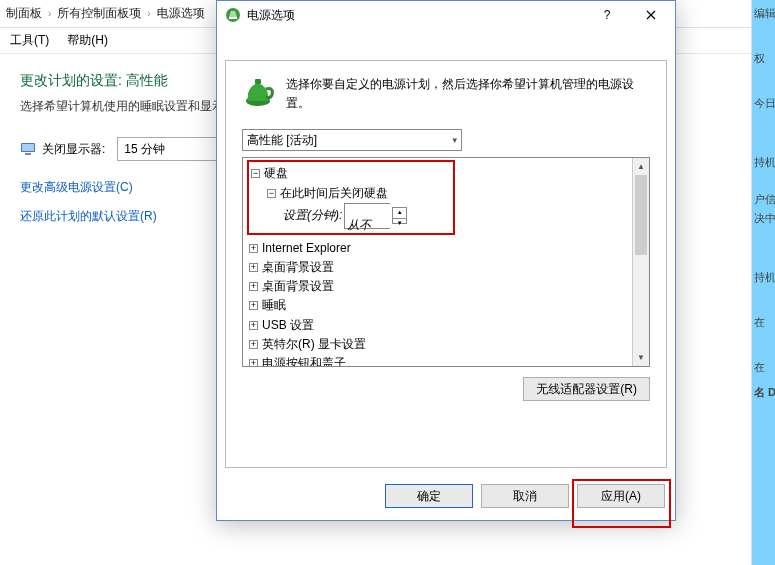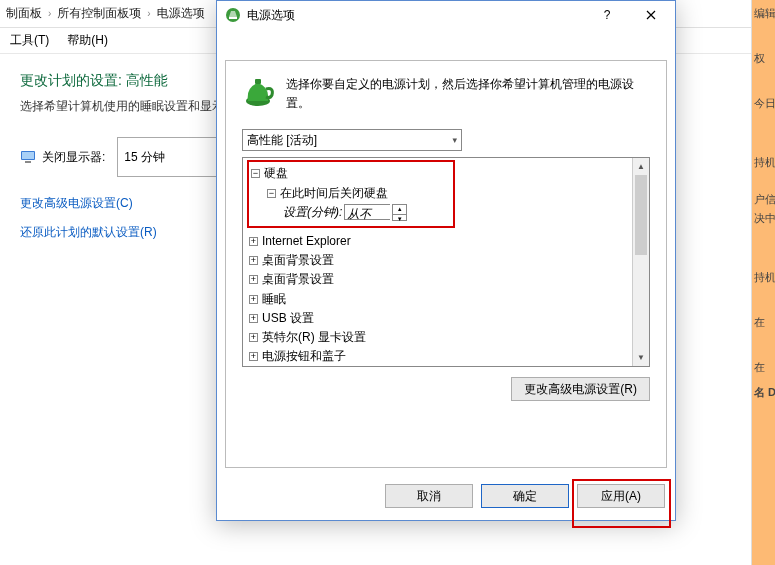--- a/index.html
+++ b/index.html
@@ -8,26 +8,26 @@
 
 .bg-panel { position: absolute; top: 0; left: 0; right: 0; bottom: 0; background: #fff; }
 .breadcrumb { height: 28px; padding: 4px 6px; border-bottom: 1px solid #e0e0e0; display: flex; align-items: center; gap: 6px; color: #222; }
 .breadcrumb .sep { color: #888; font-size: 10px; }
 .menubar { height: 26px; padding: 0 10px; display: flex; align-items: center; gap: 18px; border-bottom: 1px solid #e8e8e8; }
 .bg-content { padding: 18px 20px; }
 .bg-title { font-size: 14px; color: #0f6a3e; margin-bottom: 8px; }
 .bg-desc { color: #333; margin-bottom: 22px; }
 .bg-row { display: flex; align-items: center; gap: 12px; margin-bottom: 18px; }
 .bg-row .lbl { display: flex; align-items: center; gap: 6px; text-align: center; }
-.bg-row .drop { width: 100px; height: 40px; border: 1px solid #aaa; background: #fff; padding: 2px 6px; display: flex; align-items: center; justify-content: space-between; }
+.bg-row .drop { width: 100px; height: 24px; border: 1px solid #aaa; background: #fff; padding: 2px 6px; display: flex; align-items: center; justify-content: space-between; }
 .bg-link { color: #0a5cc2; margin-bottom: 12px; cursor: pointer; }
 .monitor-icon { width: 16px; height: 16px; display: inline-block; }
 
 
-.right-col { position: absolute; right: 0; top: 0; width: 24px; height: 100%; border-left: 1px solid #ddd; background: #fdba74; }
+.right-col { position: absolute; right: 0; top: 0; width: 24px; height: 100%; border-left: 1px solid #ddd; background: #7dd3fc; }
 .right-col div { padding: 2px 2px; color: #444; font-size: 11px; white-space: nowrap; }
 
 
 .dialog { position: absolute; left: 216px; top: 0; width: 460px; height: 521px; background: #fff; border: 1px solid #5a8ad0; box-shadow: 0 4px 24px rgba(0,0,0,.25); display: flex; flex-direction: column; }
 .titlebar { height: 28px; display: flex; align-items: center; padding: 0 2px 0 8px; }
 .titlebar .t-icon { width: 16px; height: 16px; margin-right: 6px; }
 .titlebar .t-title { flex: 1; font-size: 12px; }
 .titlebar .t-btn { width: 44px; height: 28px; display: flex; align-items: center; justify-content: center; cursor: pointer; }
 
 .tabstrip { height: 32px; display: flex; align-items: flex-end; padding: 0 8px; }
@@ -42,21 +42,21 @@
 .plan-select { width: 220px; height: 22px; border: 1px solid #888; background: #fff; padding: 1px 4px; display: flex; align-items: center; justify-content: space-between; margin-bottom: 6px; }
 
 .tree-wrap { border: 1px solid #888; height: 210px; display: flex; }
 .tree { flex: 1; padding: 4px 6px; overflow: hidden; font-size: 12px; line-height: 1.6; font-family: SimSun, "宋体", sans-serif; }
 .tree .node { display: flex; align-items: center; gap: 4px; white-space: nowrap; }
 .tree .box { width: 9px; height: 9px; border: 1px solid #888; display: inline-flex; align-items: center; justify-content: center; font-size: 9px; line-height: 1; flex-shrink: 0; }
 .tree .ind1 { padding-left: 16px; }
 .tree .ind2 { padding-left: 32px; }
 .tree .highlight-outer { border: 2px solid #d40000; padding: 2px 2px 4px 2px; margin: -2px -2px 4px -2px; width: 208px; }
 .tree .setting-row { display: flex; align-items: center; gap: 2px; font-style: italic; }
-.tree .setting-input { height: 16px; width: 46px; border: 1px solid #888; border-right: none; padding: 0 2px; background: #fff; }
+.tree .setting-input { height: 25px; width: 46px; border: 1px solid #888; border-right: none; padding: 12px 2px; background: #fff; }
 .tree .spinner { width: 15px; height: 17px; border: 1px solid #888; display: flex; flex-direction: column; }
 .tree .spinner div { flex:1; display:flex; align-items:center; justify-content:center; font-size:6px; }
 .tree .spinner div:first-child { border-bottom: 1px solid #888; }
 .scrollbar { width: 17px; background: #f0f0f0; border-left: 1px solid #ccc; display: flex; flex-direction: column; }
 .scrollbar .sb-btn { height: 17px; display: flex; align-items: center; justify-content: center; font-size: 8px; color: #555; }
 .scrollbar .sb-track { flex: 1; position: relative; }
 .scrollbar .sb-thumb { position: absolute; left: 2px; right: 2px; top: 0; height: 80px; background: #cdcdcd; }
 
 .restore-row { display: flex; justify-content: flex-end; margin-top: 10px; }
 .btn { height: 24px; padding: 0 12px; background: #e9e9e9; border: 1px solid #adadad; font-size: 12px; cursor: pointer; display: inline-flex; align-items: center; justify-content: center; min-width: 88px; }
@@ -215,24 +215,24 @@
       <div class="scrollbar">
         <div class="sb-btn">▲</div>
         <div class="sb-track">
             <div class="sb-thumb"></div>
           </div>
         <div class="sb-btn">▼</div>
       </div>
     </div>
 
     <div class="restore-row">
-      <button class="btn">更改高级电源设置(R)</button>
+      <button class="btn">无线适配器设置(R)</button>
     </div>
   </div>
 
   <div class="dialog-buttons">
+    <button class="btn btn-primary">确定</button>
     <button class="btn">取消</button>
-    <button class="btn btn-primary">确定</button>
     <span class="apply-highlight">
       <button class="btn">应用(A)</button>
     </span>
   </div>
 </div>
 
 </body></html>

